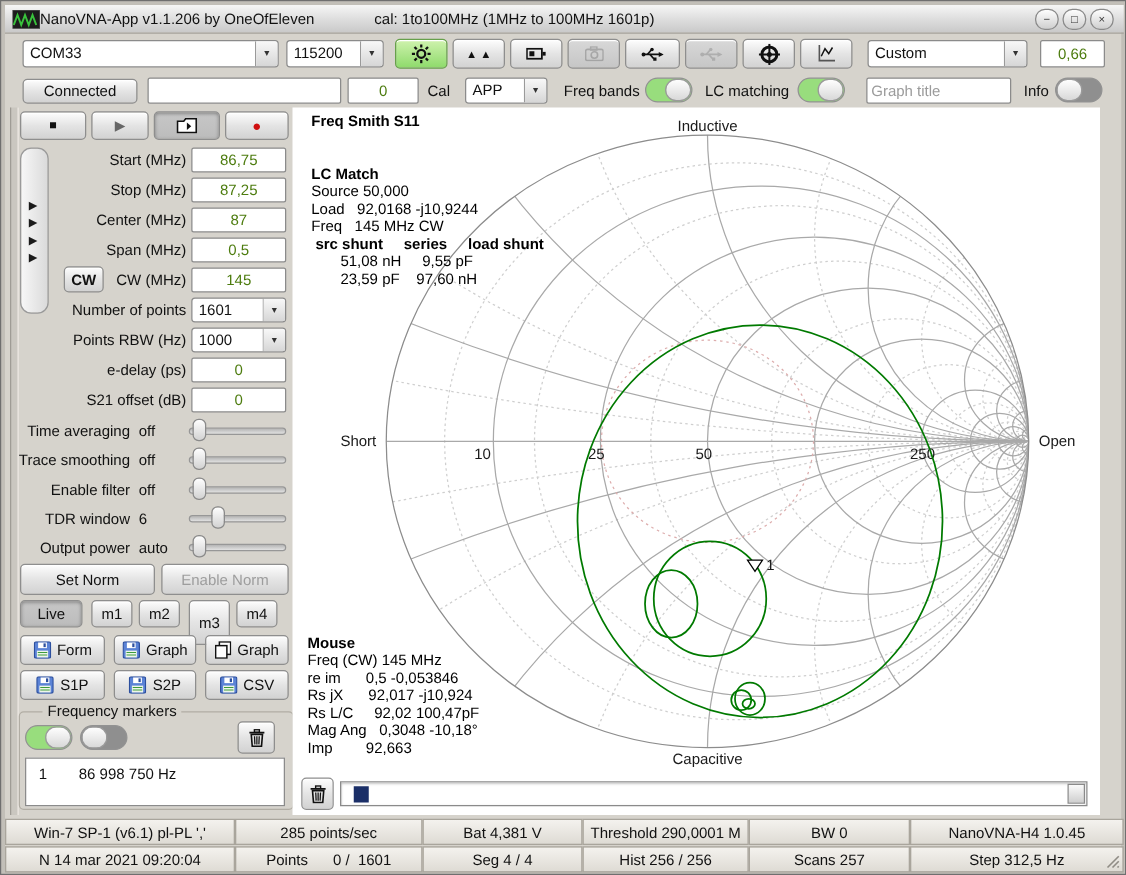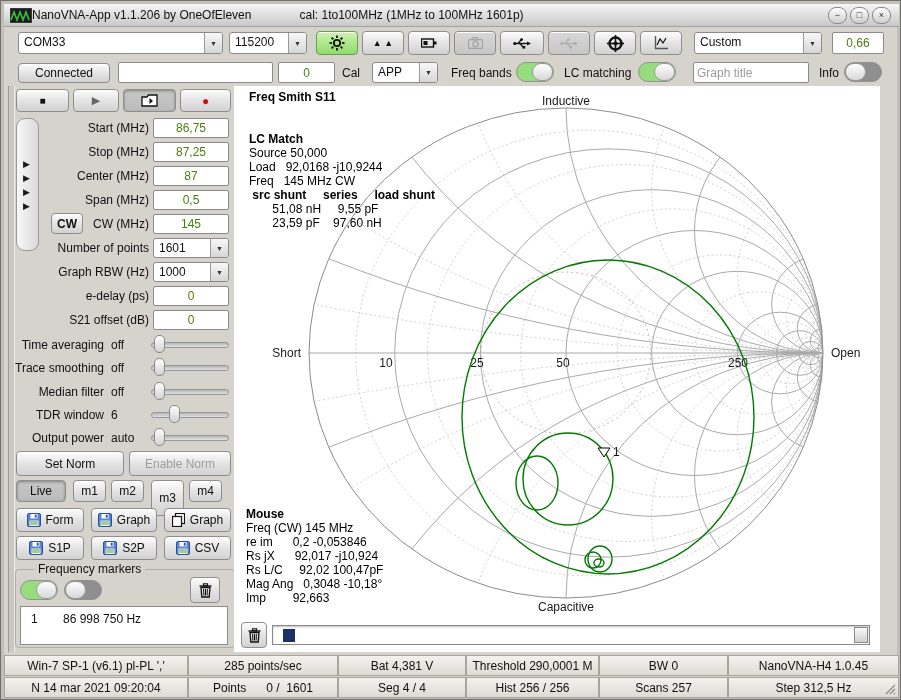--- a/index.html
+++ b/index.html
@@ -233,21 +233,21 @@
     <span>CW</span>
   </div>
   <div class="rlbl" style="left:86px;top:216px;width:62px">CW (MHz)</div>
   <input class="field" style="left: 152px; top: 213px; width: 76px; height: 20px;" value="145">
 
   <div class="rlbl" style="left:28px;top:240px;width:120px">Number of points</div>
   <div class="combo" style="left:152px;top:237px;width:76px;height:20px">
     <span class="val">1601</span>
     <span class="arrow">▼</span>
   </div>
-  <div class="rlbl" style="left:28px;top:264px;width:120px">Graph RBW (Hz)</div>
+  <div class="rlbl" style="left:28px;top:264px;width:120px">Points RBW (Hz)</div>
   <div class="combo" style="left:152px;top:261px;width:76px;height:20px">
     <span class="val">1000</span>
     <span class="arrow">▼</span>
   </div>
   <div class="rlbl" style="left:28px;top:288px;width:120px">e-delay (ps)</div>
   <input class="field" style="left: 152px; top: 285px; width: 76px; height: 20px;" value="0">
   <div class="rlbl" style="left:28px;top:312px;width:120px">S21 offset (dB)</div>
   <input class="field" style="left: 152px; top: 309px; width: 76px; height: 20px;" value="0">
 
   <div class="rlbl" style="left:5px;top:337px;width:98px">Time averaging</div>
@@ -255,21 +255,21 @@
   <div class="slider" style="left:150px;top:334px">
     <div class="track"></div>
       <div class="knob" style="left: 3px;"></div>
   </div>
   <div class="rlbl" style="left:5px;top:360px;width:98px">Trace smoothing</div>
   <span class="lbl" style="left:110px;top:360px">off</span>
   <div class="slider" style="left:150px;top:357px">
     <div class="track"></div>
       <div class="knob" style="left: 3px;"></div>
   </div>
-  <div class="rlbl" style="left:5px;top:384px;width:98px">Median filter</div>
+  <div class="rlbl" style="left:5px;top:384px;width:98px">Enable filter</div>
   <span class="lbl" style="left:110px;top:384px">off</span>
   <div class="slider" style="left:150px;top:381px">
     <div class="track"></div>
       <div class="knob" style="left: 3px;"></div>
   </div>
   <div class="rlbl" style="left:5px;top:407px;width:98px">TDR window</div>
   <span class="lbl" style="left:110px;top:407px">6</span>
   <div class="slider" style="left:150px;top:404px">
     <div class="track"></div>
       <div class="knob" style="left: 18px;"></div>
@@ -477,21 +477,21 @@
     <div class="pretext bold" style="left:15px;top:46px">LC Match</div>
     <div class="pretext" style="left:15px;top:60px">Source 50,000</div>
     <div class="pretext" style="left:15px;top:74px">Load   92,0168 -j10,9244</div>
     <div class="pretext" style="left:15px;top:88px">Freq   145 MHz CW</div>
     <div class="pretext bold" style="left:15px;top:102px"> src shunt     series     load shunt</div>
     <div class="pretext" style="left:15px;top:116px">       51,08 nH     9,55 pF</div>
     <div class="pretext" style="left:15px;top:130px">       23,59 pF    97,60 nH</div>
 
     <div class="pretext bold" style="left:12px;top:421px">Mouse</div>
     <div class="pretext" style="left:12px;top:435px">Freq (CW) 145 MHz</div>
-    <div class="pretext" style="left:12px;top:449px">re im      0,2 -0,053846</div>
+    <div class="pretext" style="left:12px;top:449px">re im      0,5 -0,053846</div>
     <div class="pretext" style="left:12px;top:463px">Rs jX      92,017 -j10,924</div>
     <div class="pretext" style="left:12px;top:477px">Rs L/C     92,02 100,47pF</div>
     <div class="pretext" style="left:12px;top:491px">Mag Ang   0,3048 -10,18°</div>
     <div class="pretext" style="left:12px;top:505px">Imp        92,663</div>
 
     <div class="btn" style="left:7px;top:536px;width:26px;height:26px">
       <svg width="13" height="15" viewBox="0 0 13 15">
         <line x1="0.5" y1="3" x2="12.5" y2="3" stroke="#111" stroke-width="1.4"></line>
         <rect x="4.5" y="0.8" width="4" height="2" fill="none" stroke="#111" stroke-width="1.1"></rect>
         <path d="M2 4.5 L2.8 14 L10.2 14 L11 4.5 Z" fill="none" stroke="#111" stroke-width="1.3"></path>

